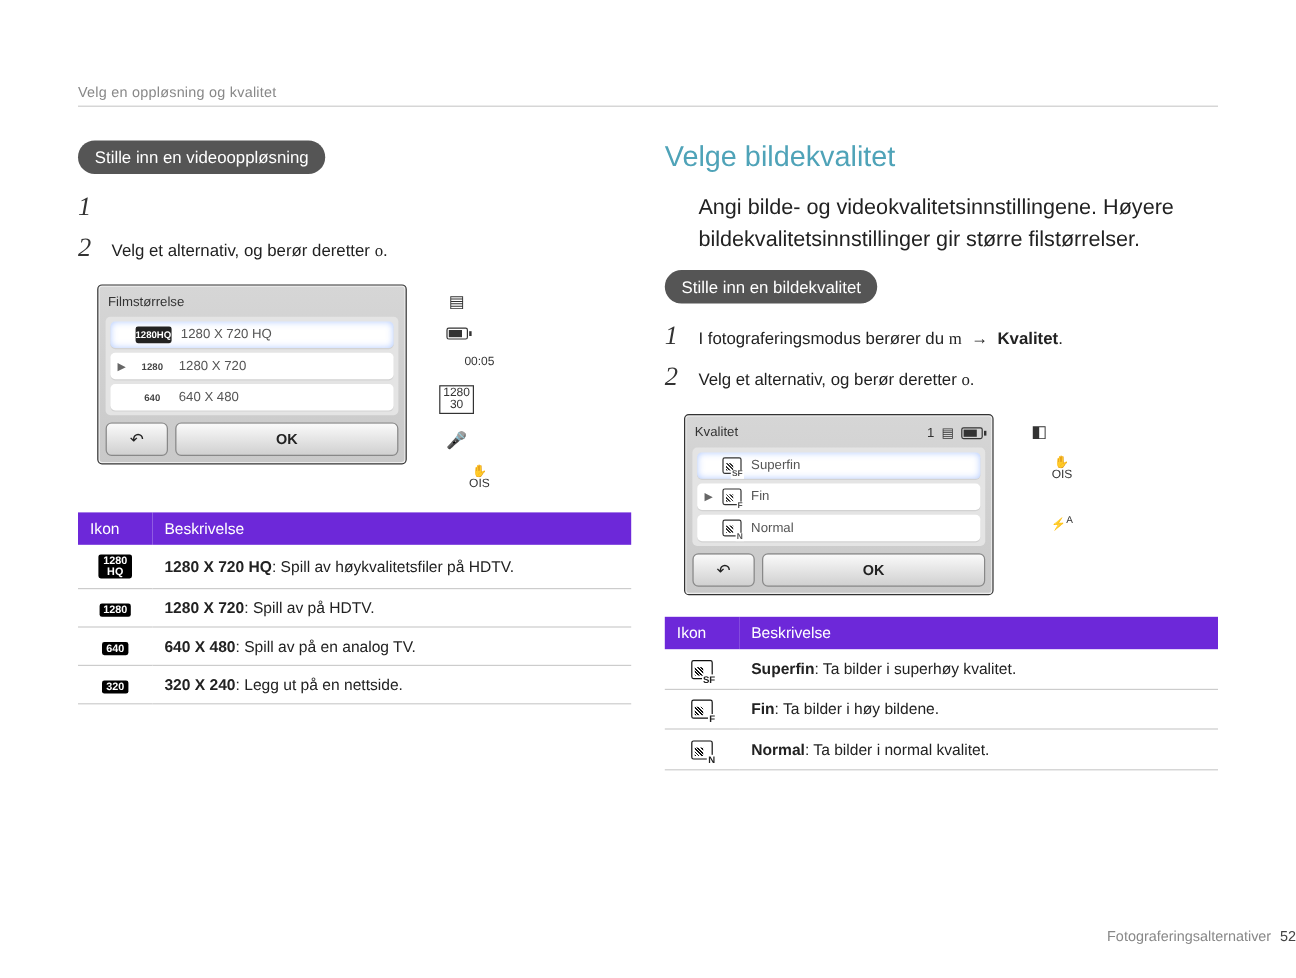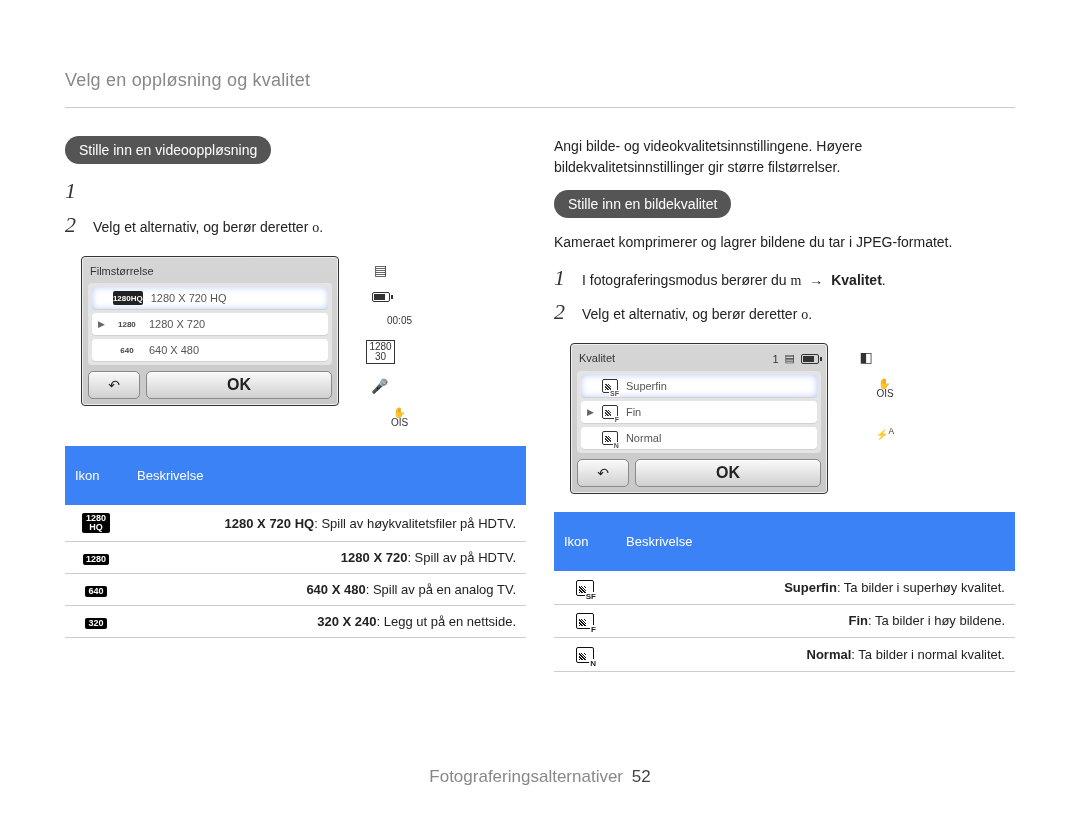--- a/index.html
+++ b/index.html
@@ -6,47 +6,47 @@
   body {
     font-family: Arial, Helvetica, sans-serif;
     color: #222;
     background: #fff;
     width: 1080px;
     height: 815px;
     position: relative;
     padding: 70px 65px 0 65px;
   }
   .breadcrumb {
-    font-size: 18px;
+    font-size: 12px;
     color: #888;
     font-weight: 300;
     letter-spacing: 0.2px;
     border-bottom: 1px solid #ccc;
-    padding-bottom: 16px;
+    padding-bottom: 4px;
     margin-bottom: 28px;
     font-stretch: condensed;
   }
   .columns { display: flex; gap: 28px; }
   .col { flex: 1; min-width: 0; }
   .section-title {
     color: #4fa3b8;
     font-size: 24px;
     font-weight: 400;
     margin-bottom: 14px;
   }
   .subsection-pill {
     display: inline-block;
     background: #555;
     color: #fff;
     font-size: 14px;
     padding: 6px 14px;
     border-radius: 14px;
     margin-bottom: 14px;
   }
-  .body-text { font-size: 14px; line-height: 1.5; margin-bottom: 12px; }
+  .body-text { font-size: 18px; line-height: 1.5; margin-bottom: 12px; margin-left: 28px; }
   .step-list { list-style: none; margin-bottom: 18px; }
   .step-list li { display: flex; align-items: baseline; gap: 10px; margin-bottom: 8px; font-size: 14px; }
   .step-num { font-style: italic; font-size: 22px; color: #333; font-family: Georgia, 'Times New Roman', serif; min-width: 18px; }
   .step-text b { font-weight: bold; }
   .arrow { display:inline-block; margin:0 4px; }
   .m-icon, .o-icon { font-family: serif; }
   
   .screen-wrap { display:flex; align-items: flex-start; gap: 10px; margin: 6px 0 18px 16px; }
   .screen {
     width: 258px; border: 1px solid #333; border-radius: 4px;
@@ -80,40 +80,40 @@
   .screen-item .qbox::after{ content:""; position:absolute; left:2px; bottom:2px; width:6px;height:6px; background:repeating-linear-gradient(45deg,#333 0 1px,transparent 1px 2px);}
   .screen-item .qbox .sub { position:absolute; right:-3px; bottom:-5px; font-size:7px; background:#fff; padding:0 1px; font-weight:bold;}
   .screen-footer {
     display:flex; margin-top:6px; gap:6px;
   }
   .screen-footer .btn {
     flex:0 0 52px; height:28px; background:linear-gradient(#fafafa,#d0d0d0);
     border:1px solid #888; border-radius:5px; display:flex; align-items:center; justify-content:center;
     font-size:14px;
   }
-  .screen-footer .btn.ok { flex:1; font-weight:bold; font-size:16px; }
+  .screen-footer .btn.ok { flex:1; font-weight:bold; font-size:12px; }
   .side-icons { display:flex; flex-direction:column; gap:14px; font-size:14px; color:#333; align-items:center; padding-top:6px;}
   .side-icons .mini { font-size:10px; text-align:center; line-height:1;padding-left:38px;}
   
   table.spec { width:100%; border-collapse: collapse; font-size:13px; }
-  table.spec th { background:#3b82f6; color:#fff; font-weight:normal; text-align:left; padding:22px 10px; }
+  table.spec th { background:#6d28d9; color:#fff; font-weight:normal; text-align:left; padding:6px 10px; }
   table.spec th:first-child { width:62px; }
-  table.spec td { border-bottom:1px solid #ccc; padding:8px 10px; vertical-align:middle;text-align:right;}
+  table.spec td { border-bottom:1px solid #ccc; padding:8px 10px; vertical-align:middle;}
   table.spec td:first-child { text-align:center; }
   .icon-box { display:inline-block; background:#000; color:#fff; font-size:9px; font-weight:bold; padding:1px 4px; border-radius:2px; line-height:1.2;}
   .icon-box.two { padding:0 3px; }
   .icon-box.stack { line-height:1; text-align:center;}
   .qicon {
      display:inline-block; width:18px;height:16px;border:1.8px solid #111;border-radius:2px;position:relative; vertical-align:middle;
   }
   .qicon::after{content:"";position:absolute;left:2px;bottom:2px;width:7px;height:7px;background:repeating-linear-gradient(45deg,#111 0 1px,transparent 1px 2px);}
   .qicon .sub{position:absolute;right:-4px;bottom:-6px;font-size:8px;font-weight:bold;background:#fff;padding:0 1px;}
   .footer {
-    position:absolute; bottom:28px; left:0; right:0; text-align:center;
-    font-size:17px; color:#888;
+    position:absolute; bottom:28px; left:0; right:0; text-align:right;
+    font-size:12px; color:#888;
   }
   .footer .pg { color:#444; margin-left:4px;}
   
   .batt { display:inline-block;width:18px;height:10px;border:1.5px solid #333;border-radius:2px;position:relative;vertical-align:middle;}
   .batt::after{content:"";position:absolute;right:-4px;top:2px;width:2px;height:4px;background:#333;}
   .batt .fill{position:absolute;left:1px;top:1px;bottom:1px;width:70%;background:#333;}
 </style>
 </head>
 <body>
 
@@ -203,24 +203,24 @@
         </tr>
         <tr>
           <td><span class="icon-box two">320</span></td>
           <td><b>320 X 240</b><span>: Legg ut på en nettside.</span></td>
         </tr>
       </tbody>
     </table>
   </div>
 
   <div class="col">
+    <div class="section-title">Velge bildekvalitet</div>
     <p class="body-text">Angi bilde- og videokvalitetsinnstillingene. Høyere bildekvalitetsinnstillinger gir større filstørrelser.</p>
 
     <div class="subsection-pill">Stille inn en bildekvalitet</div>
-    <p class="body-text">Kameraet komprimerer og lagrer bildene du tar i JPEG-formatet.</p>
 
     <ol class="step-list">
       <li>
         <span class="step-num">1</span>
         <span class="step-text">
           <span>I fotograferingsmodus berører du </span><span class="m-icon">m</span>
           <span class="arrow">→</span>
           <b>Kvalitet</b><span>.</span>
         </span>
       </li>

